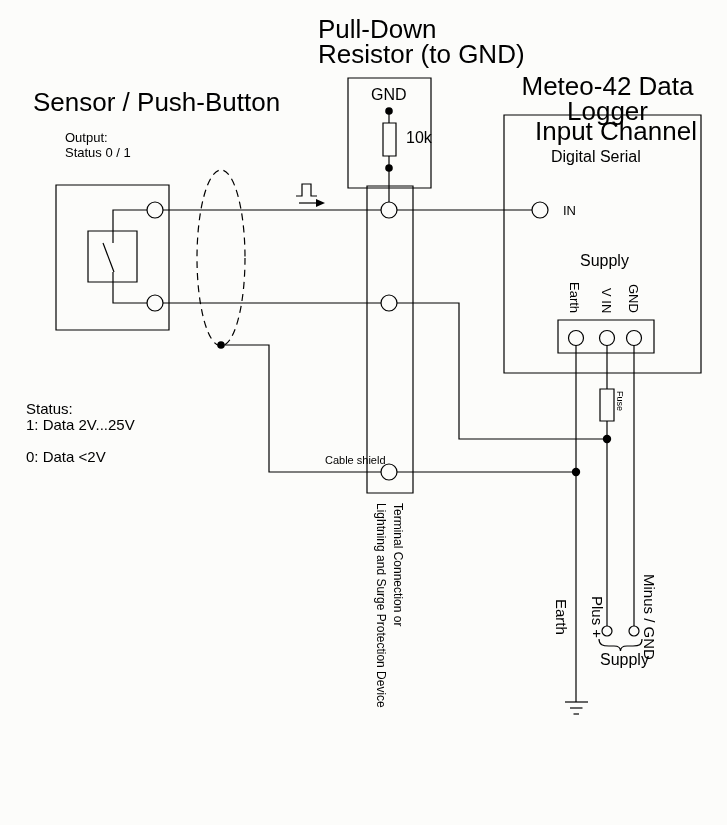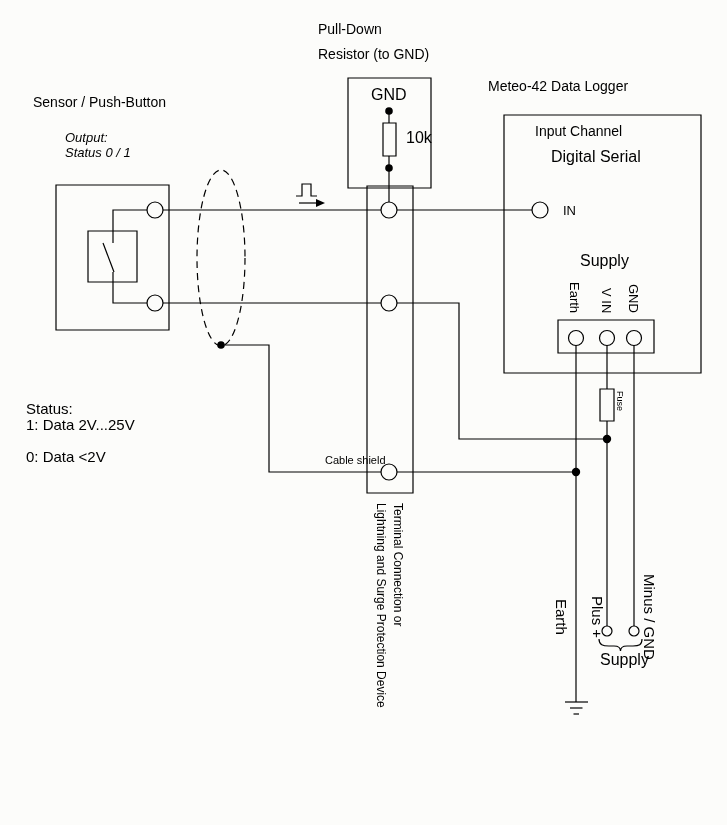--- a/index.html
+++ b/index.html
@@ -2,21 +2,21 @@
 <html><head>
 <meta charset="utf-8">
 <style>
   html,body{margin:0;padding:0;}
   body{
     width:727px;height:825px;position:relative;overflow:hidden;
     background:#fcfcfa;color:#000;
     font-family:"Liberation Sans","DejaVu Sans",sans-serif;
   }
   .lbl{position:absolute;white-space:pre-line;}
-  .t22{font-size:14px;line-height:25px;}
+  .t22{font-size:26px;line-height:25px;}
   .t16{font-size:16px;line-height:18px;}
   .t15{font-size:15px;line-height:16px;margin-top:40px;}
   .t13{font-size:13px;line-height:15px;}
   .t12{font-size:12px;line-height:14px;}
   .t11{font-size:11px;line-height:13px;}
   .t9{font-size:9px;line-height:11px;}
   .vert{writing-mode:vertical-rl;text-orientation:mixed;}
   svg{position:absolute;left:0;top:0;}
   svg *{vector-effect:non-scaling-stroke;}
 </style>
@@ -87,23 +87,23 @@
     </g>
 
     <path d="M599,639 C599,645 603,646 609,646 L614,646 C618,646 620.5,647.5 620.5,651
              C620.5,647.5 623,646 627,646 L633,646 C639,646 642,645 642,639"></path>
   </g>
 </svg>
 
 <div class="lbl t22" style="left:33px;top:90px;">Sensor / Push-Button</div>
 <div class="lbl t22" style="left:318px;top:17px;">Pull-Down
 Resistor (to GND)</div>
-<div class="lbl t22" style="left:488px;top:74px;">Meteo-42 Data Logger</div>
+<div class="lbl t22" style="left:488px;top:74px;text-align:center;">Meteo-42 Data Logger</div>
 
-<div class="lbl t13" style="left:65px;top:130px;font-style:italic;">Output:
+<div class="lbl t13" style="left:65px;top:130px;">Output:
 Status 0 / 1</div>
 <div class="lbl t15" style="left:26px;top:361px;">Status:
 1: Data 2V...25V
 
 0: Data &lt;2V</div>
 
 <div class="lbl t16" style="left:371px;top:86px;">GND</div>
 <div class="lbl t16" style="left:406px;top:129px;">10k</div>
 
 <div class="lbl t22" style="left:535px;top:119px;">Input Channel</div>

